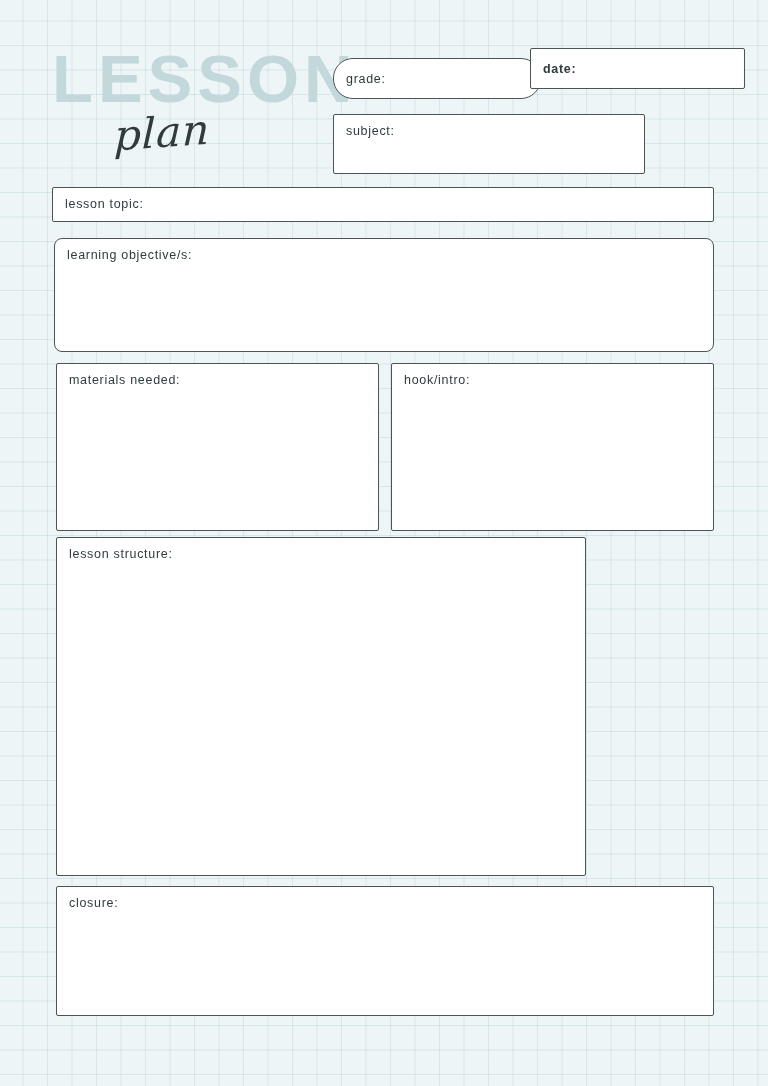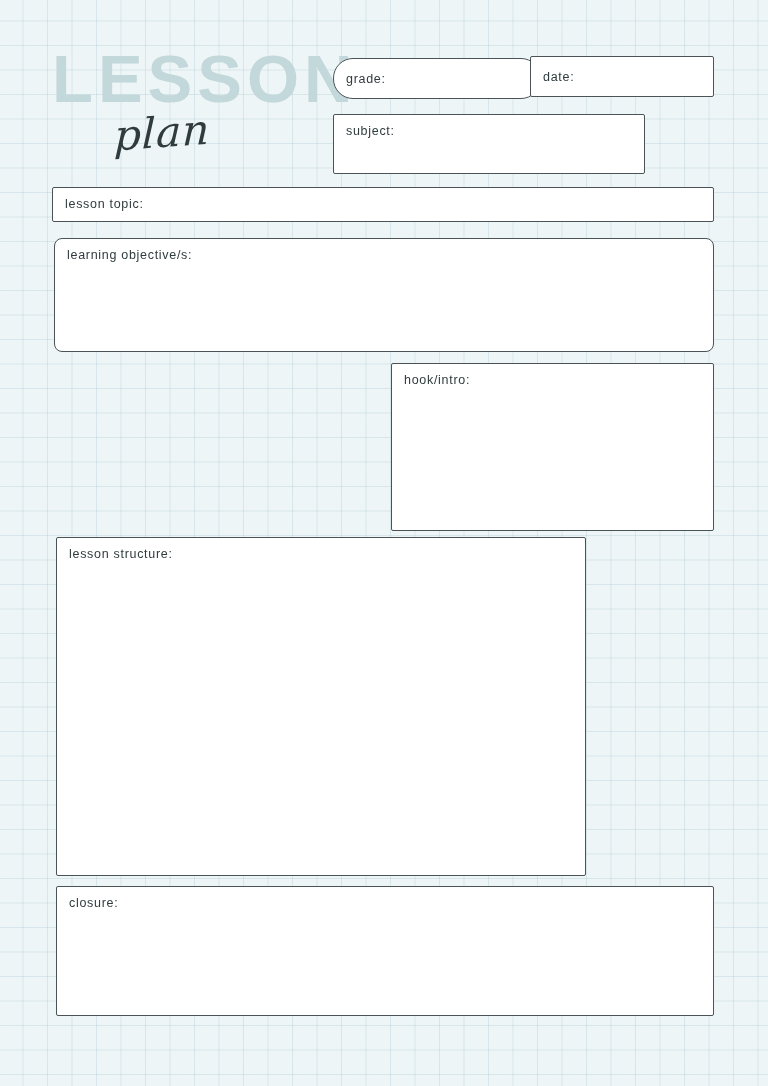--- a/index.html
+++ b/index.html
@@ -102,21 +102,21 @@
   .box.inline .val {
     position: absolute;
     left: 68px;
     top: 50%;
     transform: translateY(-50%);
     font-size: 12px;
   }
 
   
   #box-grade    { left: 333px; top: 58px;  width: 208px; height: 41px; border-radius: 20px; }
-  #box-date     { left: 530px; top: 56px;  width: 184px; height: 41px; }
+  #box-date     { left: 530px; top: 48px;  width: 215px; height: 41px; font-weight: bold; }
   #box-subject  { left: 333px; top: 114px; width: 312px; height: 60px; }
   #box-topic    { left: 52px;  top: 187px; width: 662px; height: 35px; }
   #box-objective{ left: 54px;  top: 238px; width: 660px; height: 114px; border-radius: 8px; }
   #box-materials{ left: 56px;  top: 363px; width: 323px; height: 168px; }
   #box-hook     { left: 391px; top: 363px; width: 323px; height: 168px; }
   #box-structure{ left: 56px;  top: 537px; width: 530px; height: 339px; }
   #box-closure  { left: 56px;  top: 886px; width: 658px; height: 130px; text-align: center; }
 </style>
 </head>
 <body>
@@ -147,20 +147,24 @@
     <div class="box" id="box-topic">
       <span class="lbl">lesson topic:</span>
       <span class="val"></span>
     </div>
 
     <div class="box" id="box-objective">
       <span class="lbl">learning objective/s:</span>
       <span class="val"></span>
     </div>
 
+    <div class="box" id="box-materials">
+      <span class="lbl">materials needed:</span>
+      <span class="val"></span>
+    </div>
 
     <div class="box" id="box-hook">
       <span class="lbl">hook/intro:</span>
       <span class="val"></span>
     </div>
 
     <div class="box" id="box-structure">
       <span class="lbl">lesson structure:</span>
       <span class="val"></span>
     </div>

